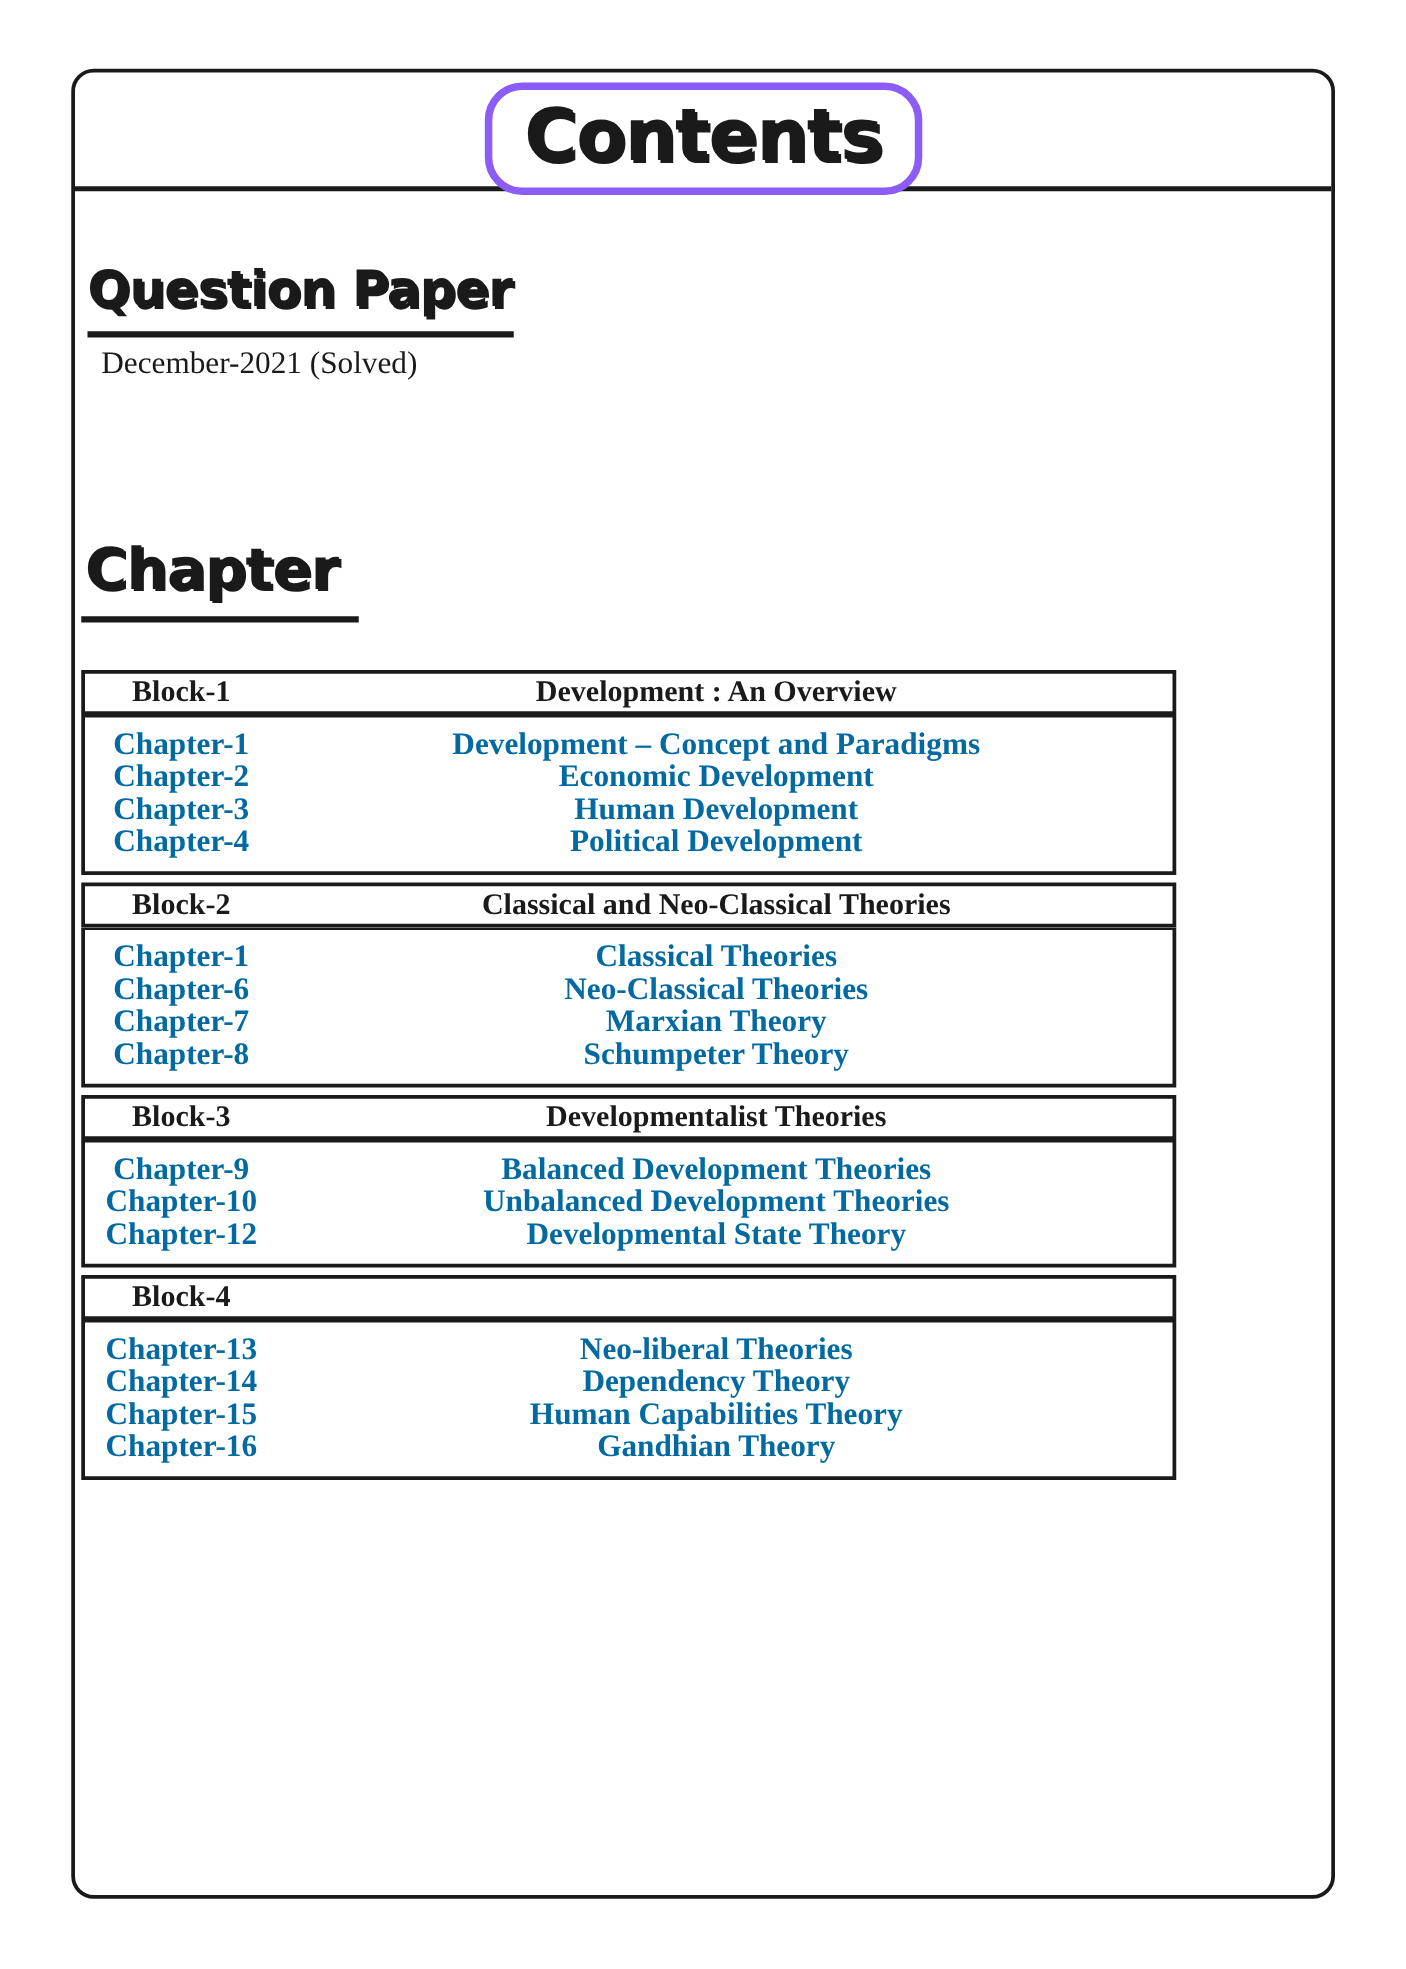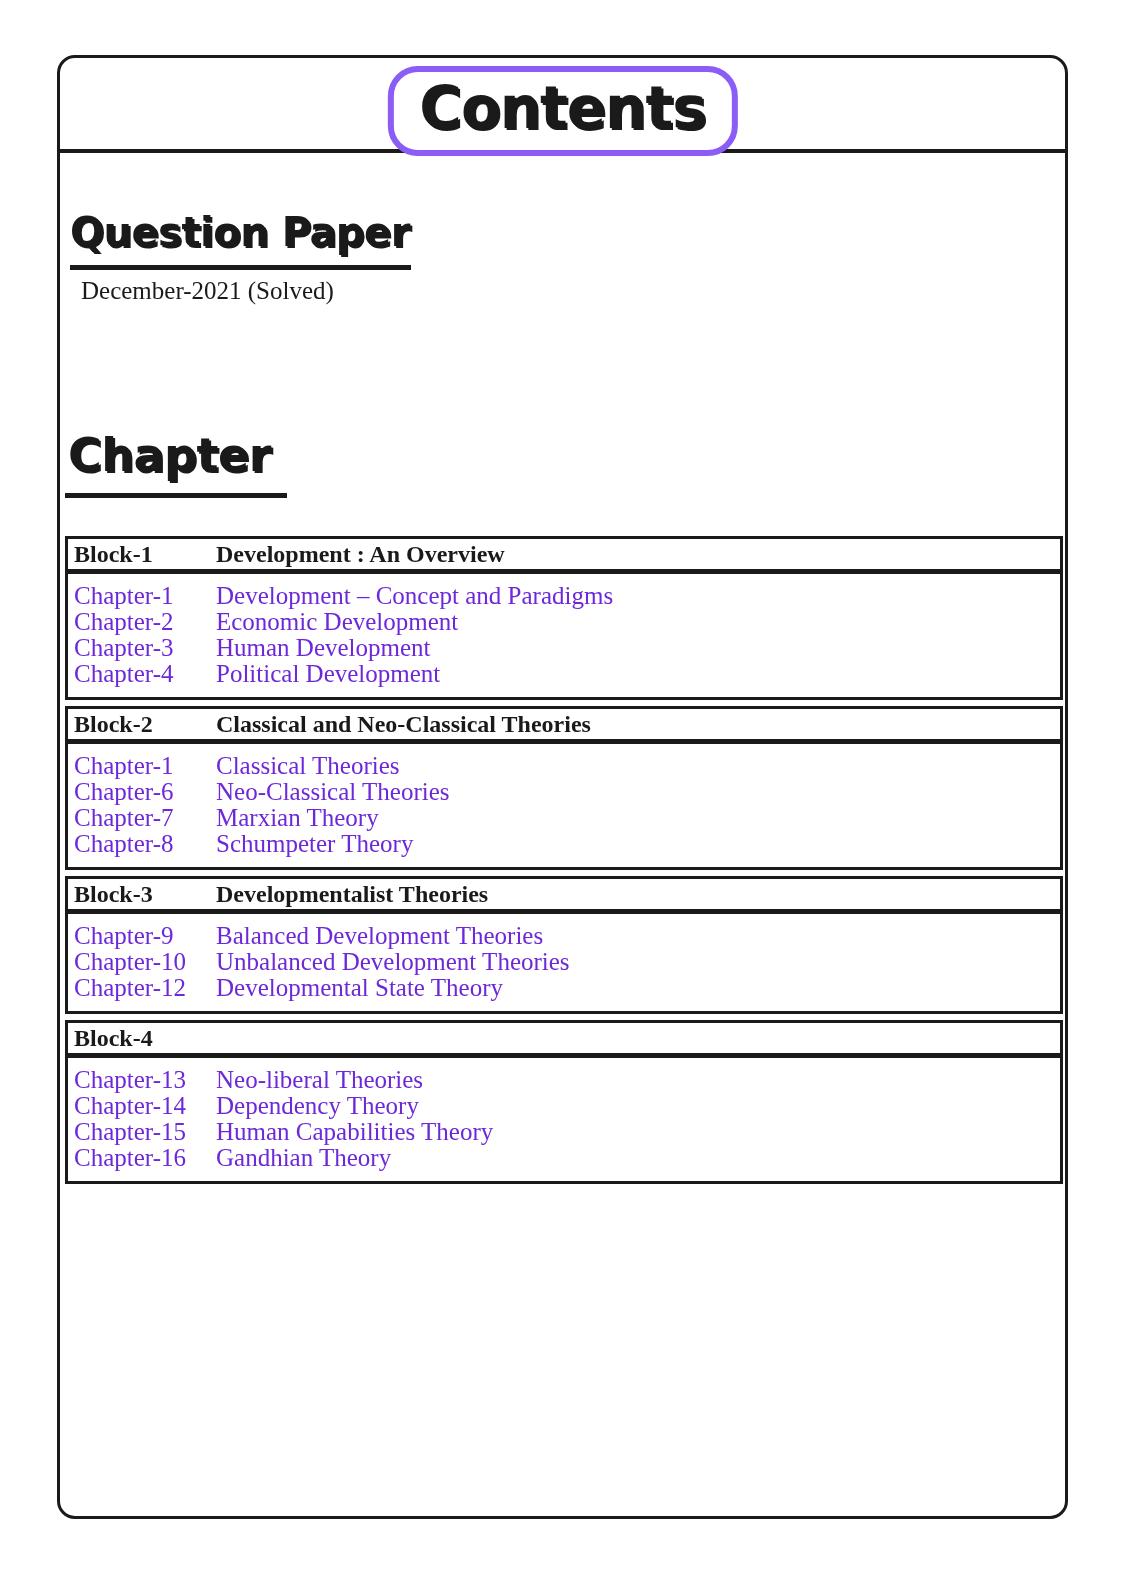--- a/index.html
+++ b/index.html
@@ -69,20 +69,21 @@
     text-shadow: 2px 2px 0 #1a1a1a;
   }
 
   
   .doc-body {
     position: absolute;
     left: 0;
     top: 95px;
     width: 100%;
     bottom: 0;
+    text-align: center;
   }
 
   
   .section-heading {
     position: absolute;
     font-family: "DejaVu Sans", sans-serif;
     font-weight: bold;
     color: #1a1a1a;
     white-space: nowrap;
     text-shadow: 2px 2px 0 #1a1a1a;
@@ -126,21 +127,21 @@
     left: 5px;
     top: 340px;
     width: 222px;
   }
 
   
   .toc-table {
     position: absolute;
     left: 5px;
     top: 383px;
-    width: 998px;
+    width: 876px;
     box-sizing: border-box;
   }
 
   .block-row {
     border: 3px solid #1a1a1a;
     box-sizing: border-box;
     display: flex;
     align-items: center;
     height: 36px;
     background: #ffffff;
@@ -179,24 +180,24 @@
   }
 
   .chapter-row {
     display: flex;
     align-items: baseline;
     height: 26px;
   }
   .chapter-row .cell-num,
   .chapter-row .cell-title {
     font-family: "Liberation Serif", serif;
-    font-weight: normal;
+    font-weight: bold;
     font-size: 25px;
     line-height: 26px;
-    color: #6d28d9;
+    color: #0369a1;
     white-space: nowrap;
   }
 </style>
 </head>
 <body>
 
 <div class="page-frame">
 
   <div class="title-band">
     <div class="contents-badge">

